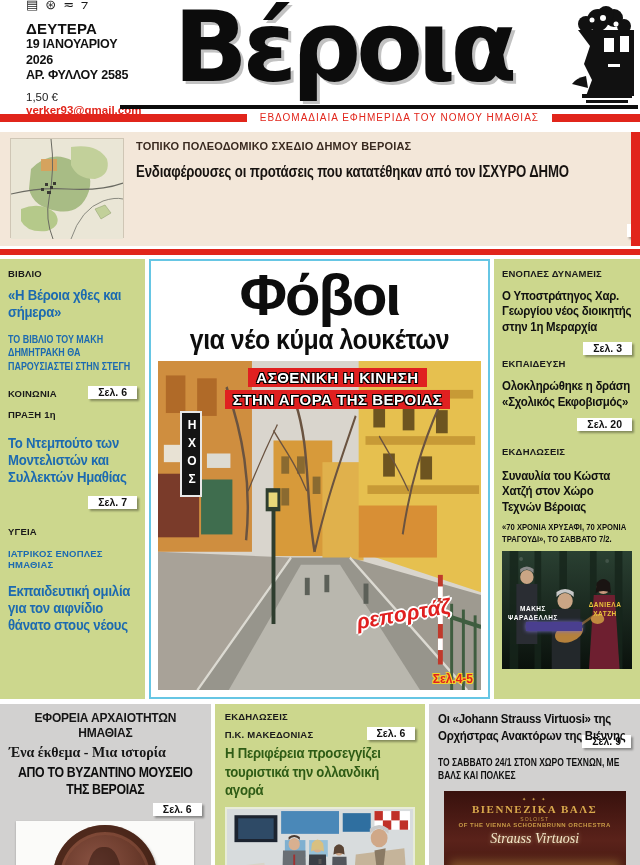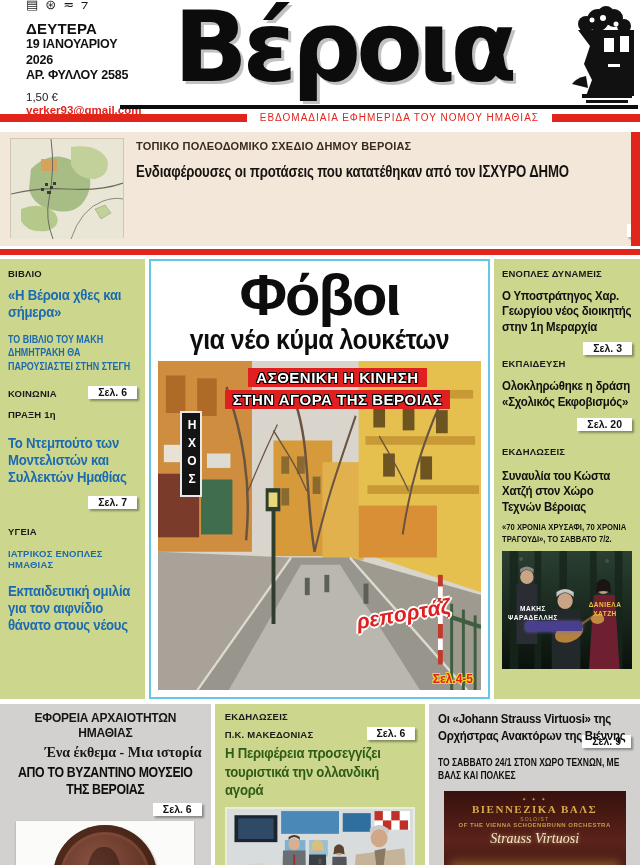--- a/index.html
+++ b/index.html
@@ -75,21 +75,21 @@
   .concert-photo svg { position:absolute; inset:0; width:100%; height:100%; }
   .cname-left { position:absolute; left:5px; top:54px; width:52px; color:#fff; font-weight:bold; font-size:6.5px; line-height:1.3; text-align:center; letter-spacing:.5px; }
   .cname-right { position:absolute; right:4px; top:50px; width:46px; color:#e8c23a; font-weight:bold; font-size:6.5px; line-height:1.3; text-align:center; letter-spacing:.5px; }
   .concert-band { position:absolute; left:24px; bottom:38px; width:56px; height:9px; background:#4a3f8f; box-shadow:0 0 4px #7a6fd0; }
 
   
   .bottom-grid { margin-top:5px; height:233px; display:grid; grid-template-columns:1fr 1fr 1fr; gap:4px; }
   .block-gray { background:#d2d1d0; padding:7px 9px; overflow:hidden; }
   .block-green { background:#ccd78d; padding:7px 10px; overflow:hidden; }
   .bl-kicker { text-align:center; font-size:12px; font-weight:bold; color:#161616; line-height:1.25; letter-spacing:-.2px; }
-  .bl-subtitle { text-align:right; font-size:14px; font-weight:bold; color:#161616; margin-top:4px; font-family:"Liberation Serif", serif; }
+  .bl-subtitle { text-align:left; font-size:14px; font-weight:bold; color:#161616; margin-top:4px; font-family:"Liberation Serif", serif; }
   .bl-headline { text-align:center; font-size:14.5px; font-weight:bold; color:#0d0d0d; line-height:1.15; margin-top:3px; letter-spacing:-.4px; }
   .medallion-card { margin:4px auto 0; width:178px; height:112px; background:#fbfbf9; box-shadow:0 1px 2px rgba(0,0,0,.25); display:flex; align-items:center; justify-content:center; }
   .medallion { width:104px; height:104px; border-radius:50%;
       background:radial-gradient(circle at 42% 38%, #8a5343 0%, #6b3b2c 45%, #4c271c 78%, #38190f 100%);
       box-shadow:inset 0 0 0 7px rgba(40,16,8,.55), inset 0 0 0 10px rgba(150,90,66,.35), 1px 2px 3px rgba(0,0,0,.4); position:relative; }
   .medallion::after { content:""; position:absolute; left:34px; top:22px; width:34px; height:62px; background:rgba(30,12,6,.45); border-radius:45% 45% 35% 35%; }
 
   .bm-headline { color:#2f5c16; font-weight:bold; font-size:15.5px; line-height:1.2; margin-top:4px; letter-spacing:-.3px; }
   .fair-photo { margin-top:7px; height:120px; border:2px solid #e8ecd8; overflow:hidden; position:relative; background:#cfd6d8; }
   .fair-photo svg { position:absolute; inset:0; width:100%; height:100%; }

